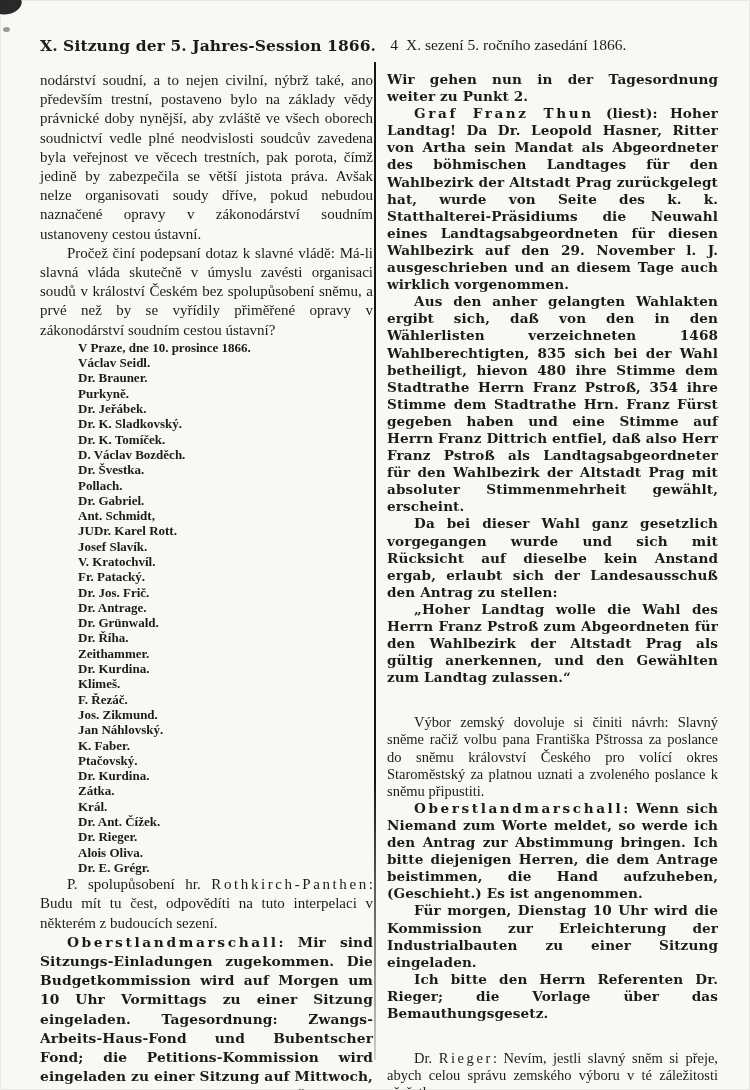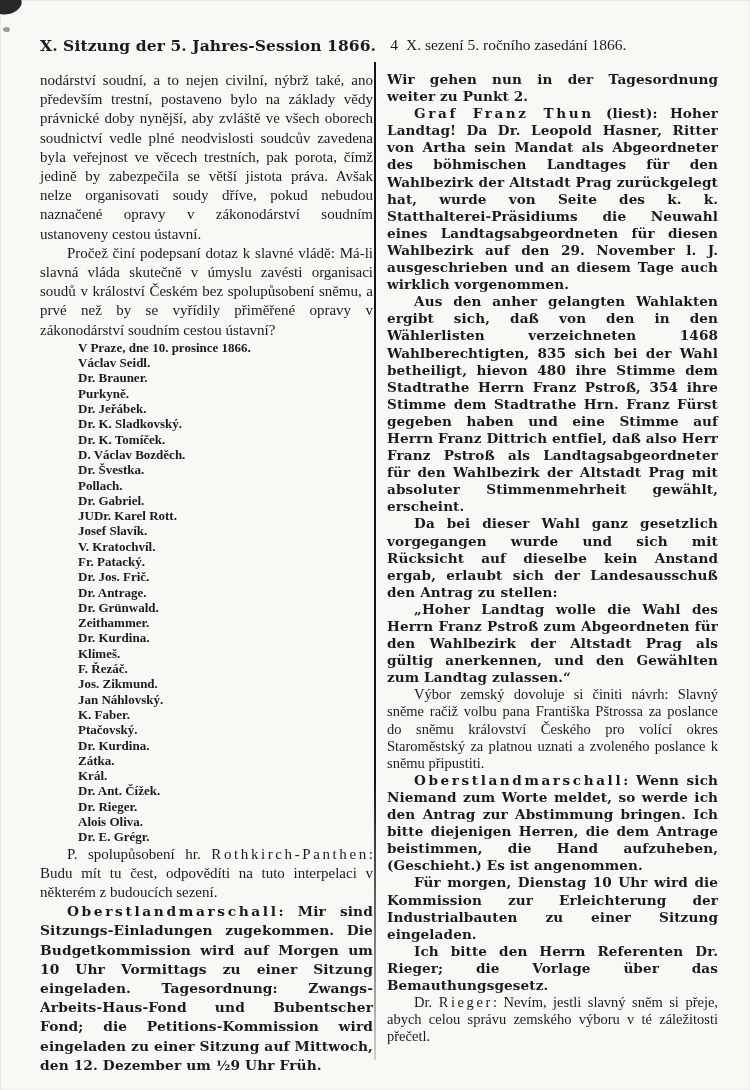--- a/index.html
+++ b/index.html
@@ -33,21 +33,21 @@
   .col-left{left:40px;font-size:15px;line-height:19.2px;}
   .col-right{left:387px;width:331px;font-size:14.5px;line-height:17.1px;}
 
   .para{margin:0;text-align:justify;}
   .ind{text-indent:27px;}
 
   .antiqua{font-family:"Liberation Serif", serif;font-weight:400;}
   .fraktur{font-family:"DejaVu Serif", serif;font-weight:700;letter-spacing:.1px;}
   .col-left .fraktur{font-size:13.8px;}
   .col-right .fraktur{font-size:13.6px;}
-  .col-right .antiqua{font-size:14.5px;}
+  .col-right .antiqua{font-size:14.5px;margin-top:28px;}
 
   .sperr{letter-spacing:2.6px;}
 
   .sig-line{
     padding-left:38px;line-height:15.3px;font-size:13px;font-weight:700;
     white-space:nowrap;text-align:left;font-family:"Liberation Serif", serif;
   }
 </style>
 </head>
 <body>
@@ -69,27 +69,29 @@
       <div class="sig-line antiqua">Václav Seidl.</div>
       <div class="sig-line antiqua">Dr. Brauner.</div>
       <div class="sig-line antiqua">Purkyně.</div>
       <div class="sig-line antiqua">Dr. Jeřábek.</div>
       <div class="sig-line antiqua">Dr. K. Sladkovský.</div>
       <div class="sig-line antiqua">Dr. K. Tomíček.</div>
       <div class="sig-line antiqua">D. Václav Bozděch.</div>
       <div class="sig-line antiqua">Dr. Švestka.</div>
       <div class="sig-line antiqua">Pollach.</div>
       <div class="sig-line antiqua">Dr. Gabriel.</div>
+      <div class="sig-line antiqua">Ant. Schmidt,</div>
       <div class="sig-line antiqua">JUDr. Karel Rott.</div>
       <div class="sig-line antiqua">Josef Slavík.</div>
       <div class="sig-line antiqua">V. Kratochvíl.</div>
       <div class="sig-line antiqua">Fr. Patacký.</div>
       <div class="sig-line antiqua">Dr. Jos. Frič.</div>
       <div class="sig-line antiqua">Dr. Antrage.</div>
       <div class="sig-line antiqua">Dr. Grünwald.</div>
+      <div class="sig-line antiqua">Dr. Říha.</div>
       <div class="sig-line antiqua">Zeithammer.</div>
       <div class="sig-line antiqua">Dr. Kurdina.</div>
       <div class="sig-line antiqua">Klimeš.</div>
       <div class="sig-line antiqua">F. Řezáč.</div>
       <div class="sig-line antiqua">Jos. Zikmund.</div>
       <div class="sig-line antiqua">Jan Náhlovský.</div>
       <div class="sig-line antiqua">K. Faber.</div>
       <div class="sig-line antiqua">Ptačovský.</div>
       <div class="sig-line antiqua">Dr. Kurdina.</div>
       <div class="sig-line antiqua">Zátka.</div>

